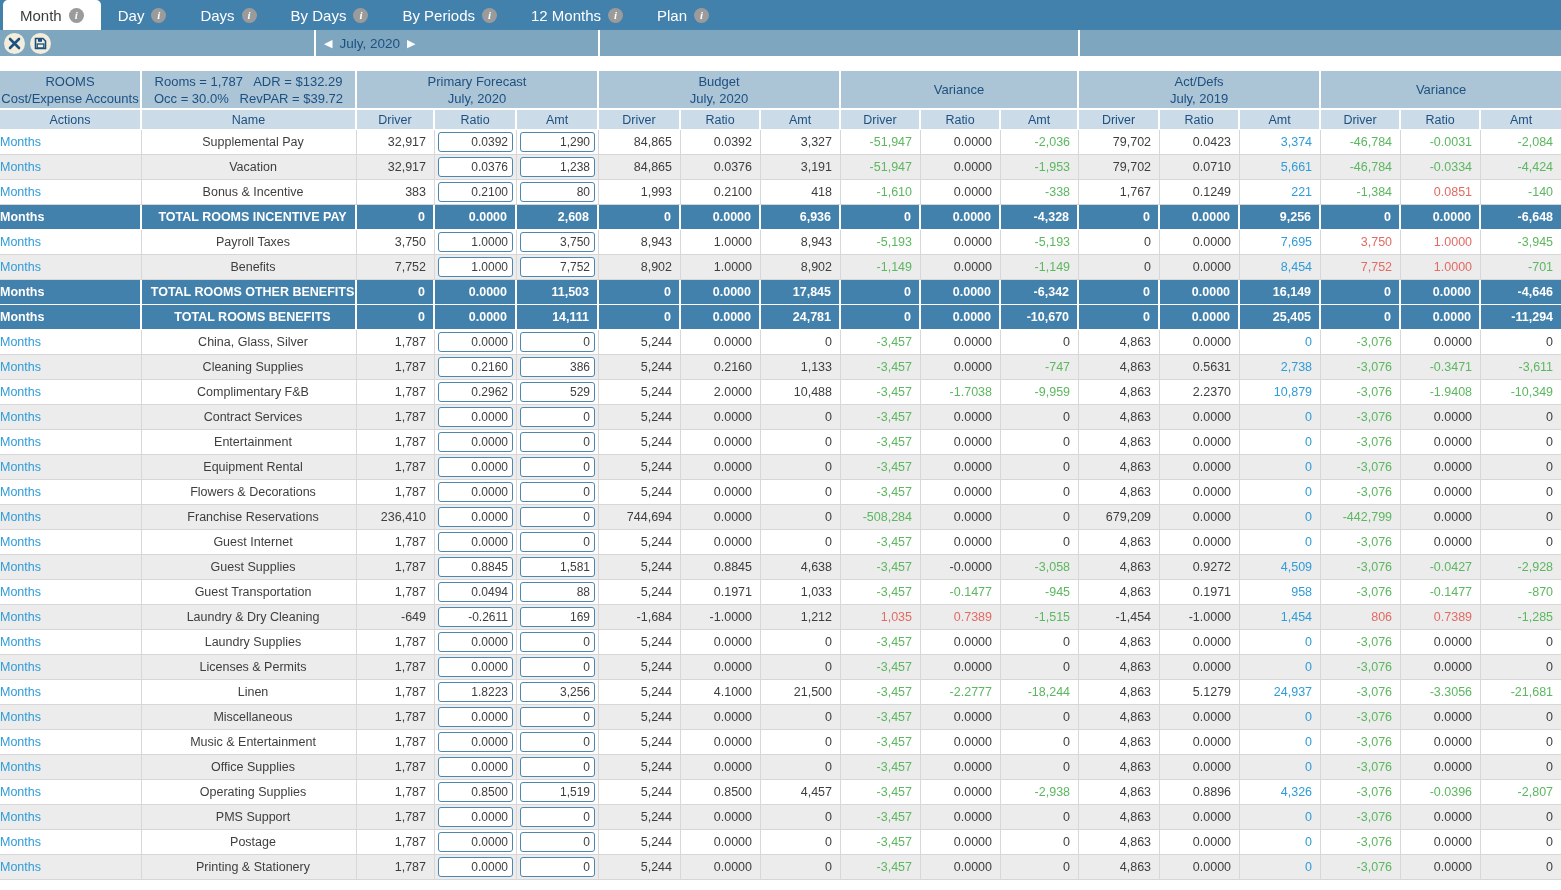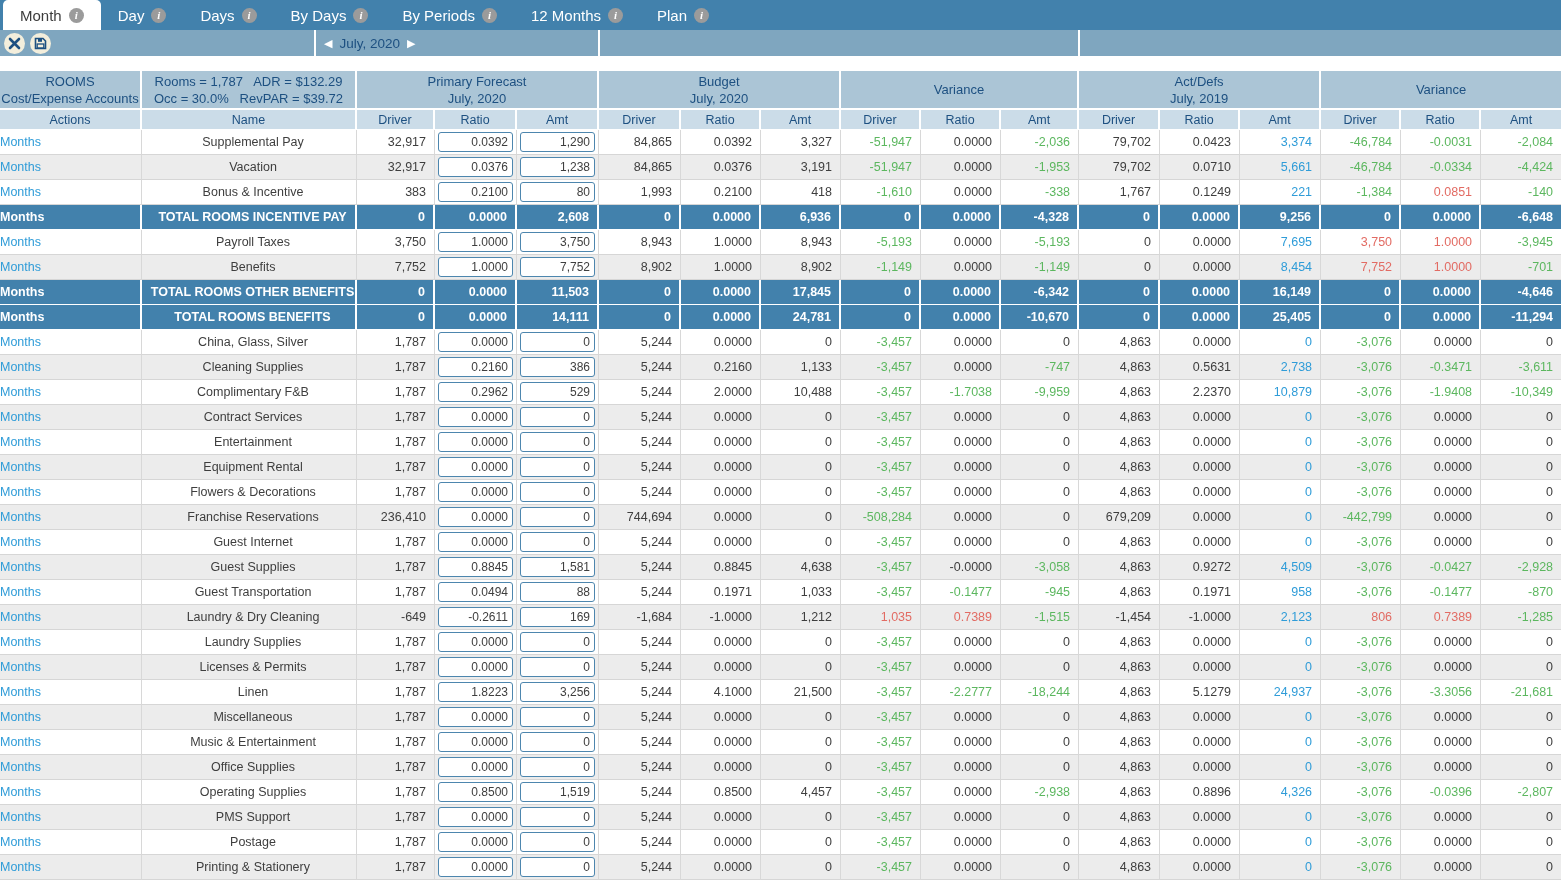--- a/index.html
+++ b/index.html
@@ -645,21 +645,21 @@
             <input type="text" value="169" style="">
           </td>
           <td class="num">-1,684</td>
           <td class="num">-1.0000</td>
           <td class="num">1,212</td>
           <td class="num c-pos">1,035</td>
           <td class="num c-pos">0.7389</td>
           <td class="num c-neg">-1,515</td>
           <td class="num">-1,454</td>
           <td class="num">-1.0000</td>
-          <td class="num c-act-amt">2,123</td>
+          <td class="num c-act-amt">1,454</td>
           <td class="num c-pos">806</td>
           <td class="num c-pos">0.7389</td>
           <td class="num c-neg">-1,285</td>
         </tr>
         <tr class="odd">
           <td class="c-actions"><a>Months</a></td>
           <td class="c-name">Laundry Supplies</td>
           <td class="num">1,787</td>
           <td class="inputcell">
             <input type="text" value="0.0000" style="">

